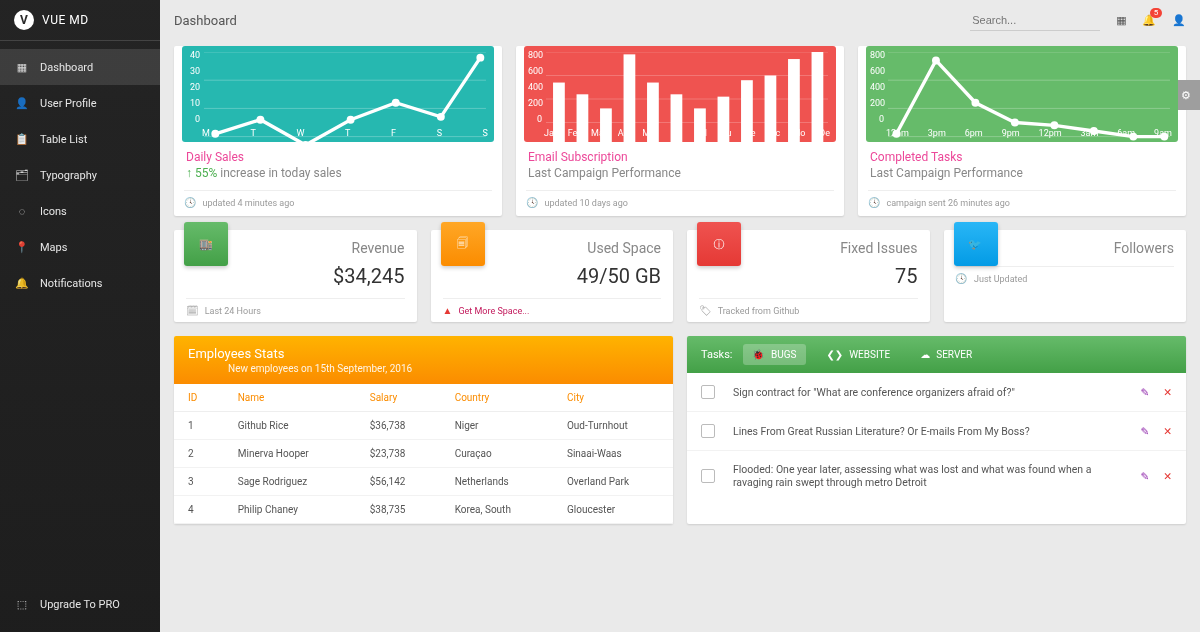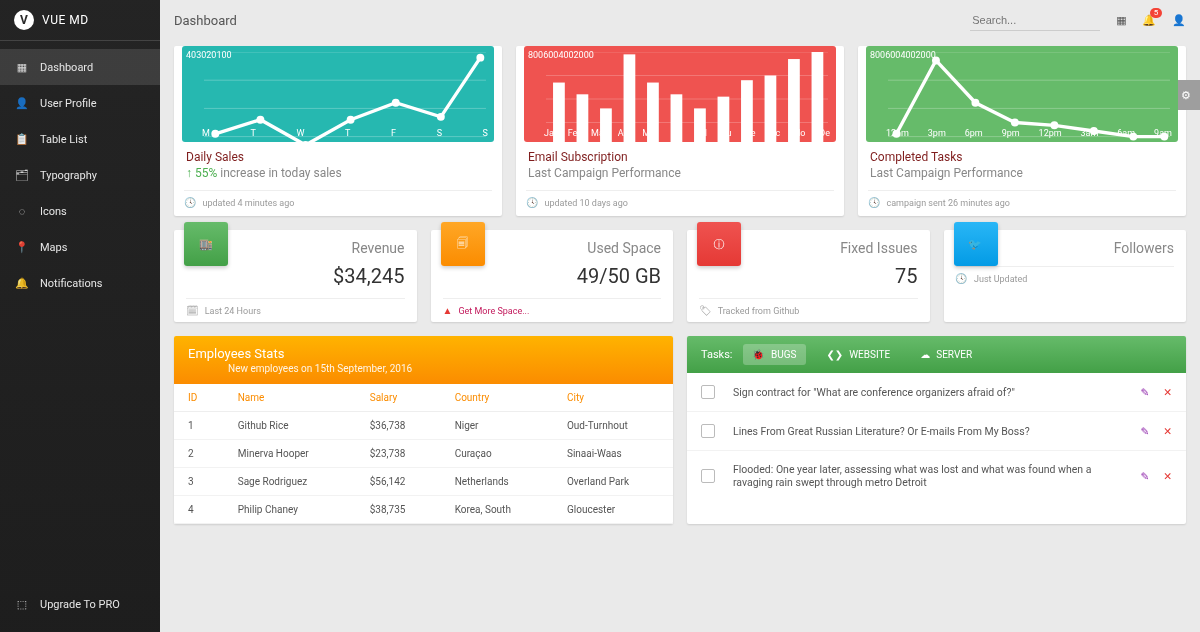--- a/index.html
+++ b/index.html
@@ -32,29 +32,29 @@
 .row { display:flex; gap:14px; }
 .col { flex:1; }
 
 
 .chart-card { background:#fff; border-radius:2px; box-shadow:0 1px 2px rgba(0,0,0,.12); padding:0 0 8px;}
 .chart-box { margin:0 8px; border-radius:3px; height:96px; padding:6px 10px 2px; color:#fff; position:relative; }
 .chart-teal { background:#26b8b0; }
 .chart-red { background:#ef5350; }
 .chart-green { background:#66bb6a; }
 .chart-body { padding: 8px 12px 4px; }
-.chart-title { font-size:12px; color:#7f1d1d; margin-bottom:2px;}
+.chart-title { font-size:12px; color:#ec4899; margin-bottom:2px;}
 .chart-sub { font-size:12px; color:#888; }
 .up { color:#4caf50; }
 .chart-foot { border-top:1px solid #eee; margin:6px 10px 0; padding-top:6px; display:flex; align-items:center; gap:6px; color:#9a9a9a; font-size:9px;}
 .clock-icon, .tiny-icon { font-size:10px; color:#9a9a9a;}
 
 
 .axis-labels { position:absolute; bottom:4px; left:20px; right:6px; display:flex; justify-content:space-between; font-size:9px;}
-.y-labels { position:absolute; top:4px; left:4px; bottom:18px; display:flex; flex-direction:row; justify-content:space-between; font-size:9px; text-align:right; width:14px;}
+.y-labels { position:absolute; top:4px; left:4px; bottom:18px; display:flex; flex-direction:column; justify-content:space-between; font-size:9px; text-align:right; width:14px;}
 .plot { position:absolute; top:6px; left:22px; right:8px; bottom:18px;}
 
 
 .stat-card { background:#fff; border-radius:2px; box-shadow:0 1px 2px rgba(0,0,0,.12); padding:10px 12px 6px; position:relative; }
 .stat-icon { width:44px; height:44px; border-radius:3px; position:absolute; top:-8px; left:10px; display:flex; align-items:center; justify-content:center; color:#fff; box-shadow:0 2px 4px rgba(0,0,0,.2);}
 .ic-green { background:linear-gradient(#66bb6a,#43a047);}
 .ic-orange { background:linear-gradient(#ffa726,#fb8c00);}
 .ic-red { background:linear-gradient(#ef5350,#e53935);}
 .ic-blue { background:linear-gradient(#29b6f6,#039be5);}
 .stat-right { text-align:right; padding-left:50px;}

